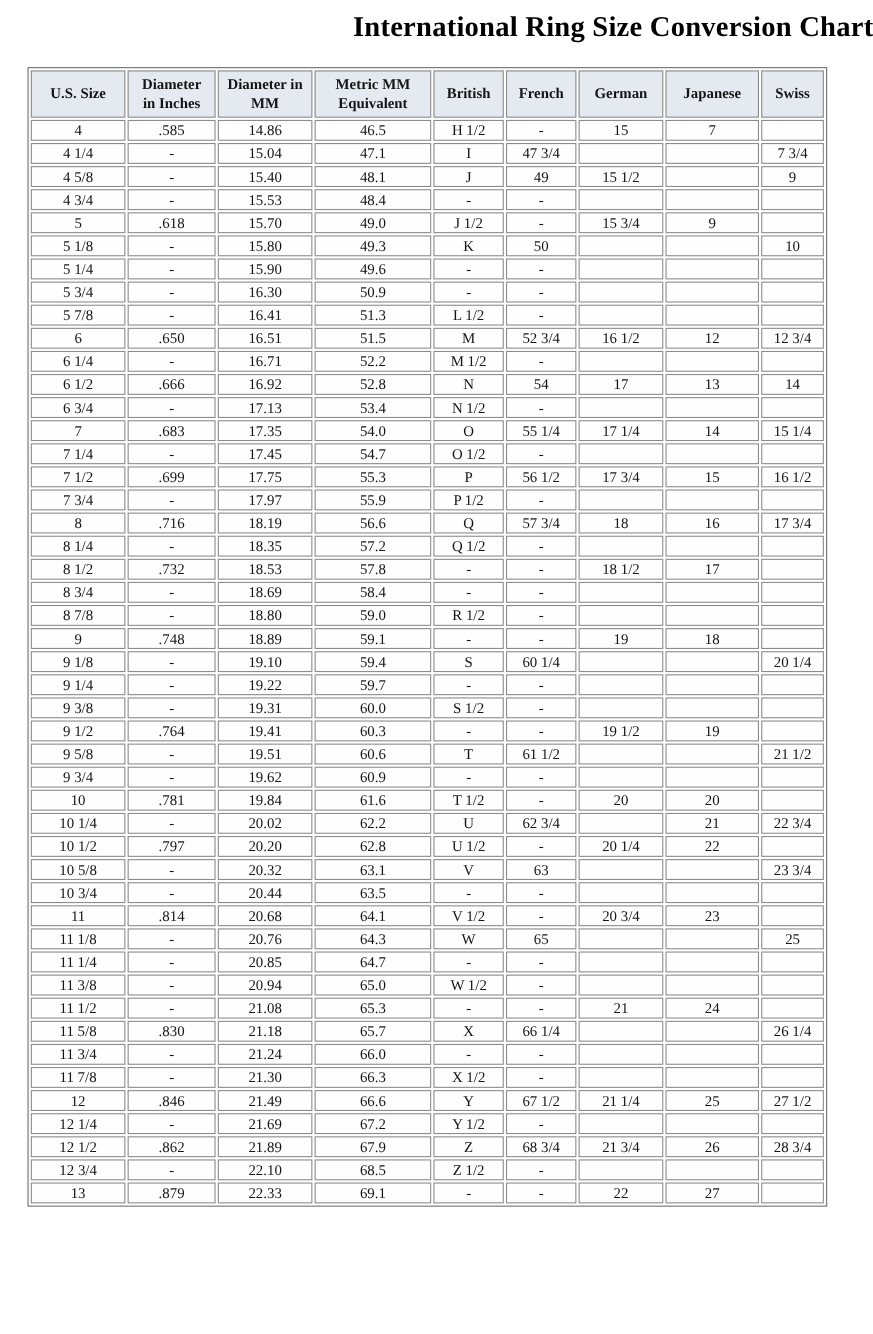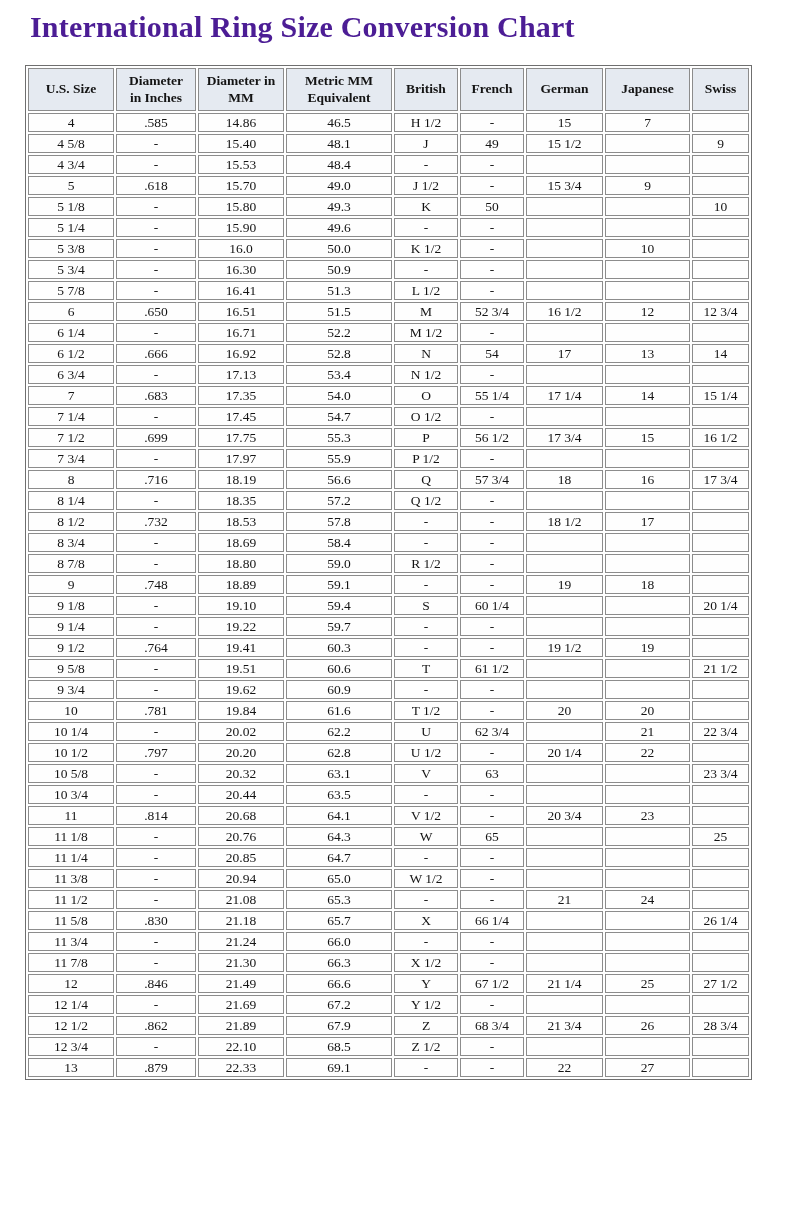--- a/index.html
+++ b/index.html
@@ -8,26 +8,27 @@
     background: #ffffff;
     font-family: "Liberation Serif", "DejaVu Serif", serif;
   }
   .page {
     width: 794px;
     min-height: 1213px;
     background: #ffffff;
     box-sizing: border-box;
   }
   .page-title {
-    font-size: 30px;
+    font-size: 26px;
     font-weight: bold;
-    color: #4c1d95;
+    color: #000000;
     margin: 0;
     padding: 10px 0 0 30px;
     letter-spacing: 0.2px;
+    text-align: right;
   }
   table.ring-table {
     border-collapse: separate;
     border-spacing: 2px;
     table-layout: fixed;
     width: 656px;
     margin: 21px 0 0 25px;
     background: #ffffff;
     border: 1px solid #6f6f6f;
   }
@@ -94,20 +95,31 @@
           <td>.585</td>
           <td>14.86</td>
           <td>46.5</td>
           <td>H 1/2</td>
           <td>-</td>
           <td>15</td>
           <td>7</td>
           <td></td>
         </tr>
         <tr>
+          <td>4 1/4</td>
+          <td>-</td>
+          <td>15.04</td>
+          <td>47.1</td>
+          <td>I</td>
+          <td>47 3/4</td>
+          <td></td>
+          <td></td>
+          <td>7 3/4</td>
+        </tr>
+        <tr>
           <td>4 5/8</td>
           <td>-</td>
           <td>15.40</td>
           <td>48.1</td>
           <td>J</td>
           <td>49</td>
           <td>15 1/2</td>
           <td></td>
           <td>9</td>
         </tr>
@@ -146,31 +158,20 @@
         </tr>
         <tr>
           <td>5 1/4</td>
           <td>-</td>
           <td>15.90</td>
           <td>49.6</td>
           <td>-</td>
           <td>-</td>
           <td></td>
           <td></td>
-          <td></td>
-        </tr>
-        <tr>
-          <td>5 3/8</td>
-          <td>-</td>
-          <td>16.0</td>
-          <td>50.0</td>
-          <td>K 1/2</td>
-          <td>-</td>
-          <td></td>
-          <td>10</td>
           <td></td>
         </tr>
         <tr>
           <td>5 3/4</td>
           <td>-</td>
           <td>16.30</td>
           <td>50.9</td>
           <td>-</td>
           <td>-</td>
           <td></td>
@@ -358,20 +359,31 @@
           <td>-</td>
           <td>19.22</td>
           <td>59.7</td>
           <td>-</td>
           <td>-</td>
           <td></td>
           <td></td>
           <td></td>
         </tr>
         <tr>
+          <td>9 3/8</td>
+          <td>-</td>
+          <td>19.31</td>
+          <td>60.0</td>
+          <td>S 1/2</td>
+          <td>-</td>
+          <td></td>
+          <td></td>
+          <td></td>
+        </tr>
+        <tr>
           <td>9 1/2</td>
           <td>.764</td>
           <td>19.41</td>
           <td>60.3</td>
           <td>-</td>
           <td>-</td>
           <td>19 1/2</td>
           <td>19</td>
           <td></td>
         </tr>

